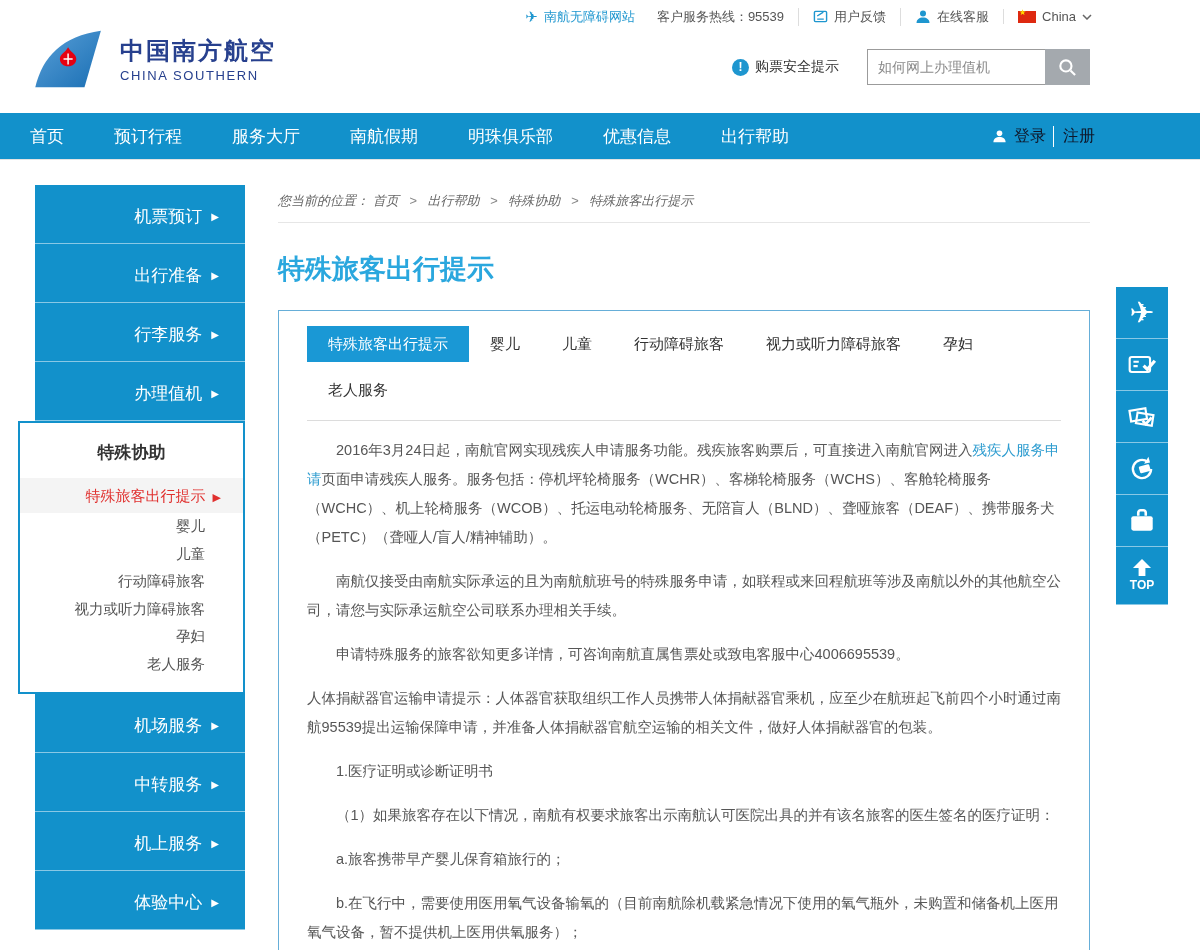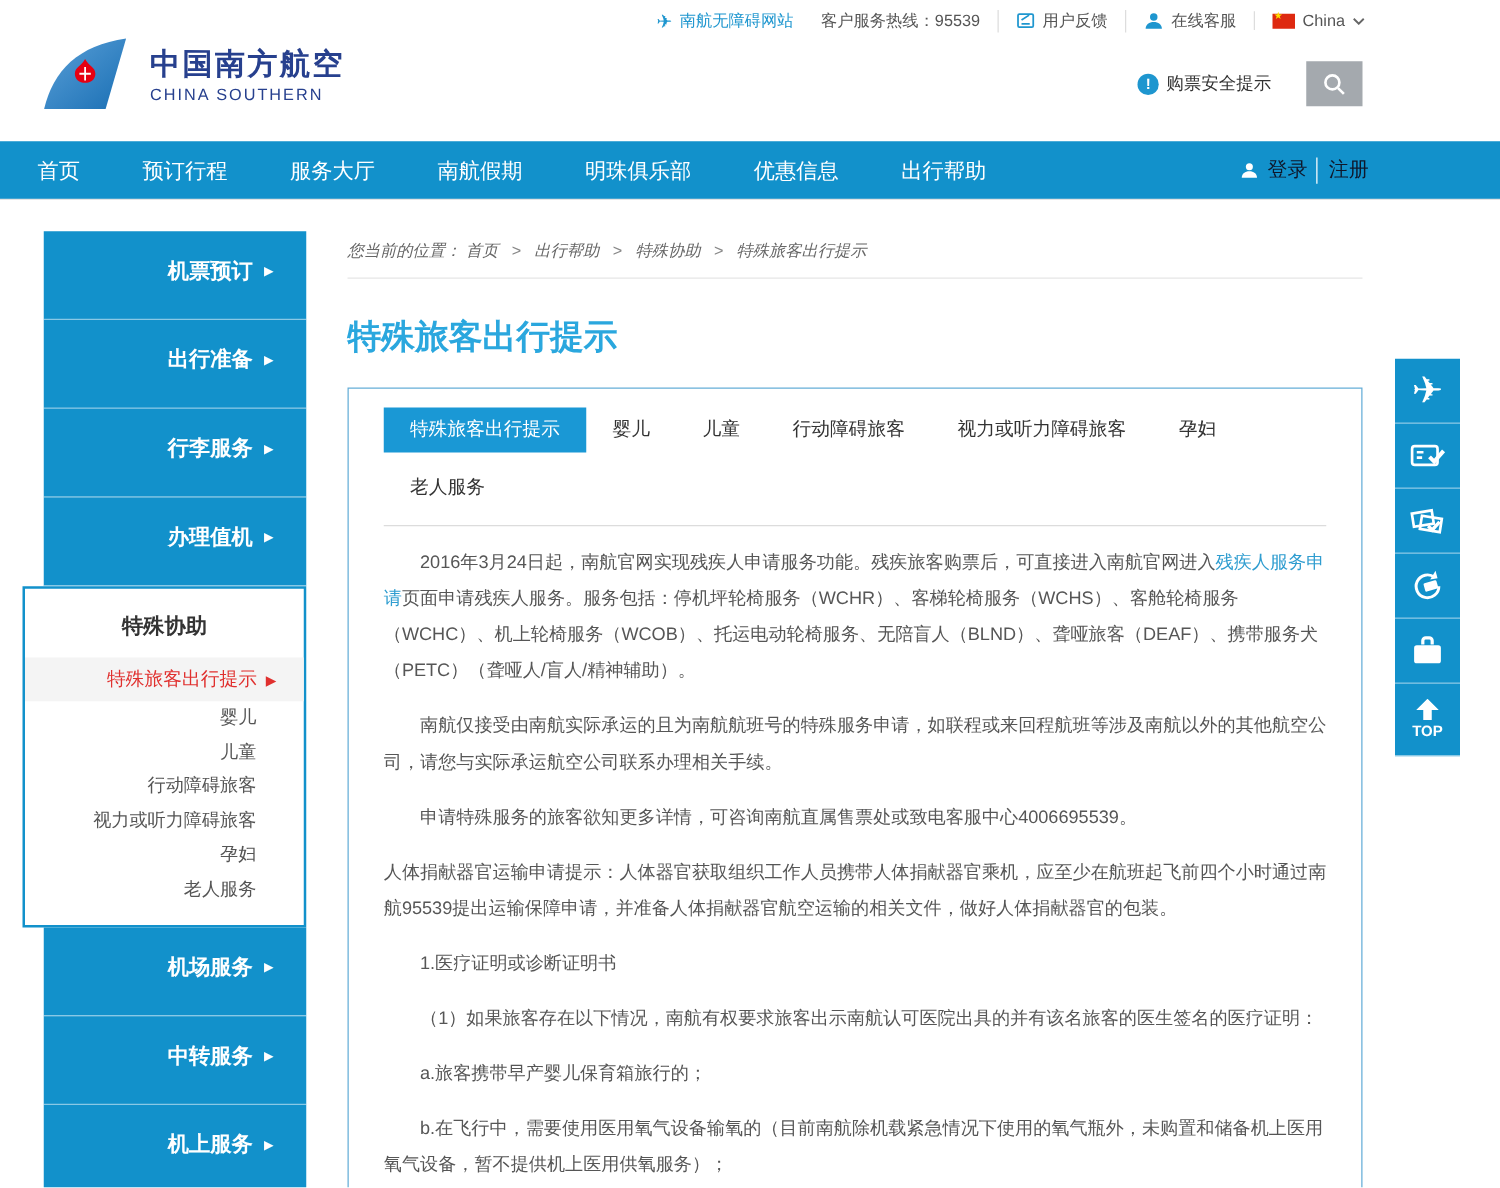--- a/index.html
+++ b/index.html
@@ -40,22 +40,22 @@
   .nav-item { color:#fff; font-size:17px; margin-right:50px; cursor:pointer; white-space:nowrap; }
   .nav-login { margin-left:auto; display:flex; align-items:center; color:#0f172a; font-size:16px; gap:7px; }
   .nav-login .lg { cursor:pointer; }
   .nav-login .rg { cursor:pointer; border-left:1px solid #fff; padding-left:9px; }
 
   
   .main { position:relative; height:790px; overflow:hidden; }
 
   
   .sidebar { position:absolute; left:35px; top:25px; width:210px; }
-  .side-item { height:71px; background:#1291cb; border-bottom:1px solid rgba(255,255,255,.5);
-    color:#fff; font-size:17px; font-weight:bold; text-align:right;
+  .side-item { height:59px; background:#1291cb; border-bottom:1px solid rgba(255,255,255,.5);
+    color:#fff; font-size:17px; font-weight:normal; text-align:right;
     line-height:63px; padding-right:26px; cursor:pointer; }
   .side-item .arr::after { content:"▶"; font-size:10px; margin-left:9px; position:relative; top:-2px; }
   .special-panel { margin-left:-17px; width:227px; background:#fff;
     border:2px solid #1291cb; padding:12px 0 14px; }
   .sp-header { text-align:center; font-size:17px; font-weight:bold; color:#333; padding:6px 0 14px; }
   .sp-active { height:35px; line-height:35px; background:#f4f4f4; color:#e0302e;
     font-size:15px; text-align:right; padding-right:22px; cursor:pointer; }
   .sp-active::after { content:"▶"; font-size:11px; margin-left:7px; color:#e0302e; }
   .sp-item { line-height:27.5px; font-size:14.5px; color:#555; text-align:right;
     padding-right:38px; cursor:pointer; }
@@ -134,20 +134,21 @@
     <span class="logo-text">
       <div class="logo-cn">中国南方航空</div>
       <div class="logo-en">CHINA SOUTHERN</div>
     </span>
   </div>
   <div class="hdr-right">
     <span class="safety">
       <span class="info-ic"></span>
       <span>购票安全提示</span>
     </span>
+    <input class="search-input" type="text" placeholder="如何网上办理值机" style="">
     <button class="search-btn">
       <svg width="19" height="19" viewBox="0 0 18 18" fill="none" stroke="#fff" stroke-width="2">
           <circle cx="7.5" cy="7.5" r="5.3"></circle>
           <path d="M11.8 11.8l4.4 4.4"></path>
         </svg>
     </button>
   </div>
 </div>
 
 <div class="nav">

